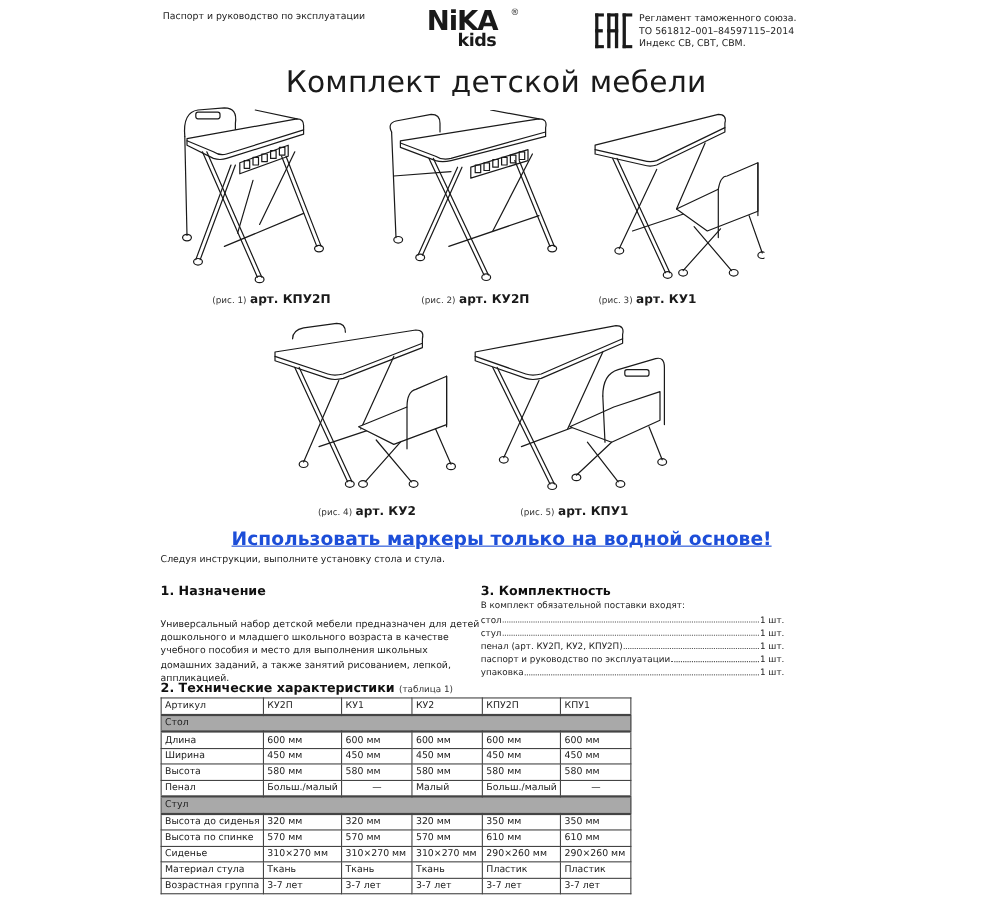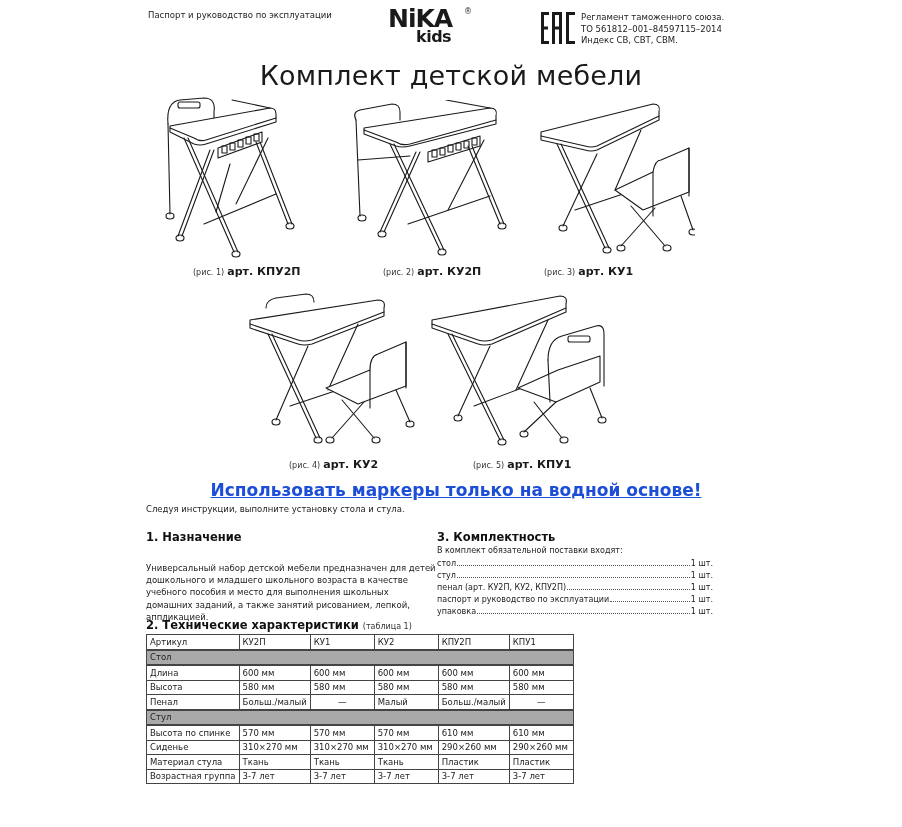--- a/index.html
+++ b/index.html
@@ -273,39 +273,55 @@
       </tr>
       <tr>
         <td class="c0">Длина</td>
         <td class="cv">600 мм</td>
         <td class="cv">600 мм</td>
         <td class="cv">600 мм</td>
         <td class="cv">600 мм</td>
         <td class="cv">600 мм</td>
       </tr>
       <tr>
+        <td class="c0">Ширина</td>
+        <td class="cv">450 мм</td>
+        <td class="cv">450 мм</td>
+        <td class="cv">450 мм</td>
+        <td class="cv">450 мм</td>
+        <td class="cv">450 мм</td>
+      </tr>
+      <tr>
         <td class="c0">Высота</td>
         <td class="cv">580 мм</td>
         <td class="cv">580 мм</td>
         <td class="cv">580 мм</td>
         <td class="cv">580 мм</td>
         <td class="cv">580 мм</td>
       </tr>
       <tr>
         <td class="c0">Пенал</td>
         <td class="cv">Больш./малый</td>
         <td class="cv dash">—</td>
         <td class="cv">Малый</td>
         <td class="cv">Больш./малый</td>
         <td class="cv dash">—</td>
       </tr>
       <tr class="group">
         <td colspan="6">Стул</td>
       </tr>
       <tr>
+        <td class="c0">Высота до сиденья</td>
+        <td class="cv">320 мм</td>
+        <td class="cv">320 мм</td>
+        <td class="cv">320 мм</td>
+        <td class="cv">350 мм</td>
+        <td class="cv">350 мм</td>
+      </tr>
+      <tr>
         <td class="c0">Высота по спинке</td>
         <td class="cv">570 мм</td>
         <td class="cv">570 мм</td>
         <td class="cv">570 мм</td>
         <td class="cv">610 мм</td>
         <td class="cv">610 мм</td>
       </tr>
       <tr>
         <td class="c0">Сиденье</td>
         <td class="cv">310×270 мм</td>

